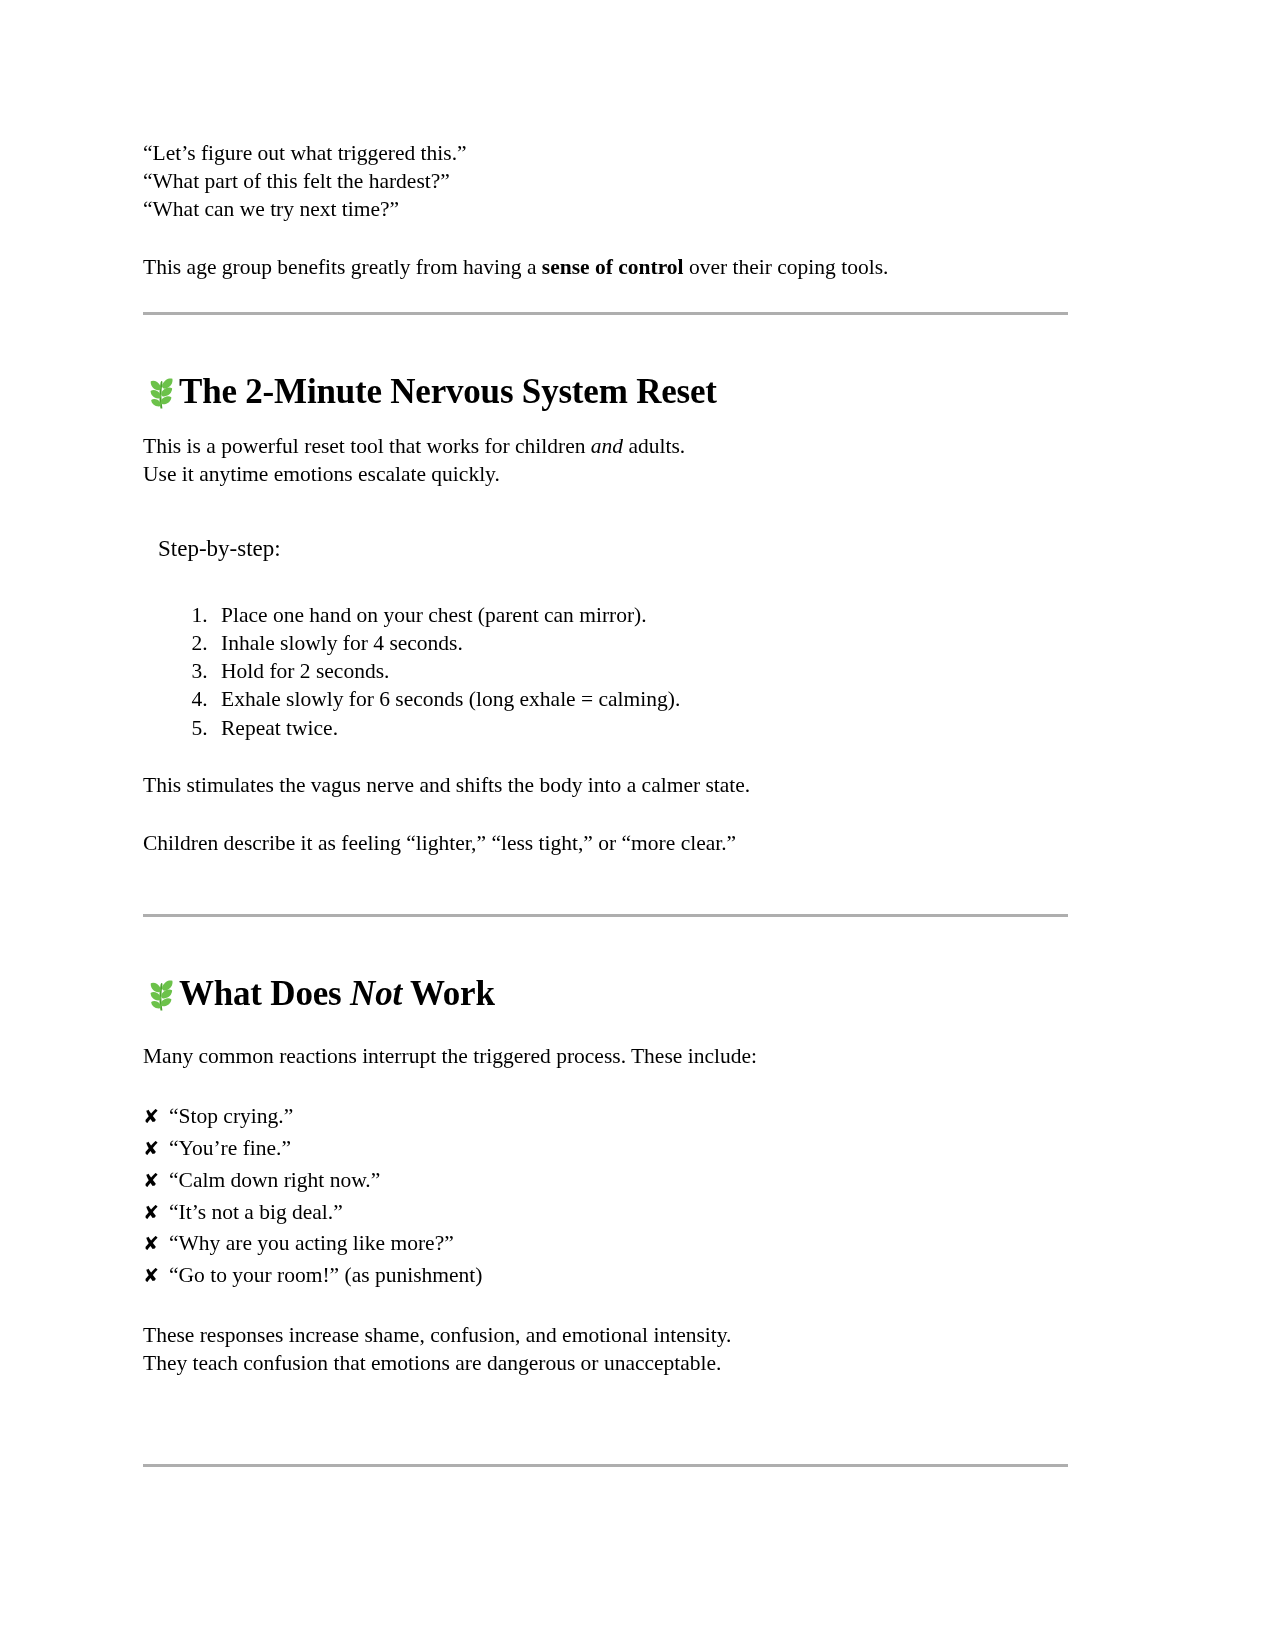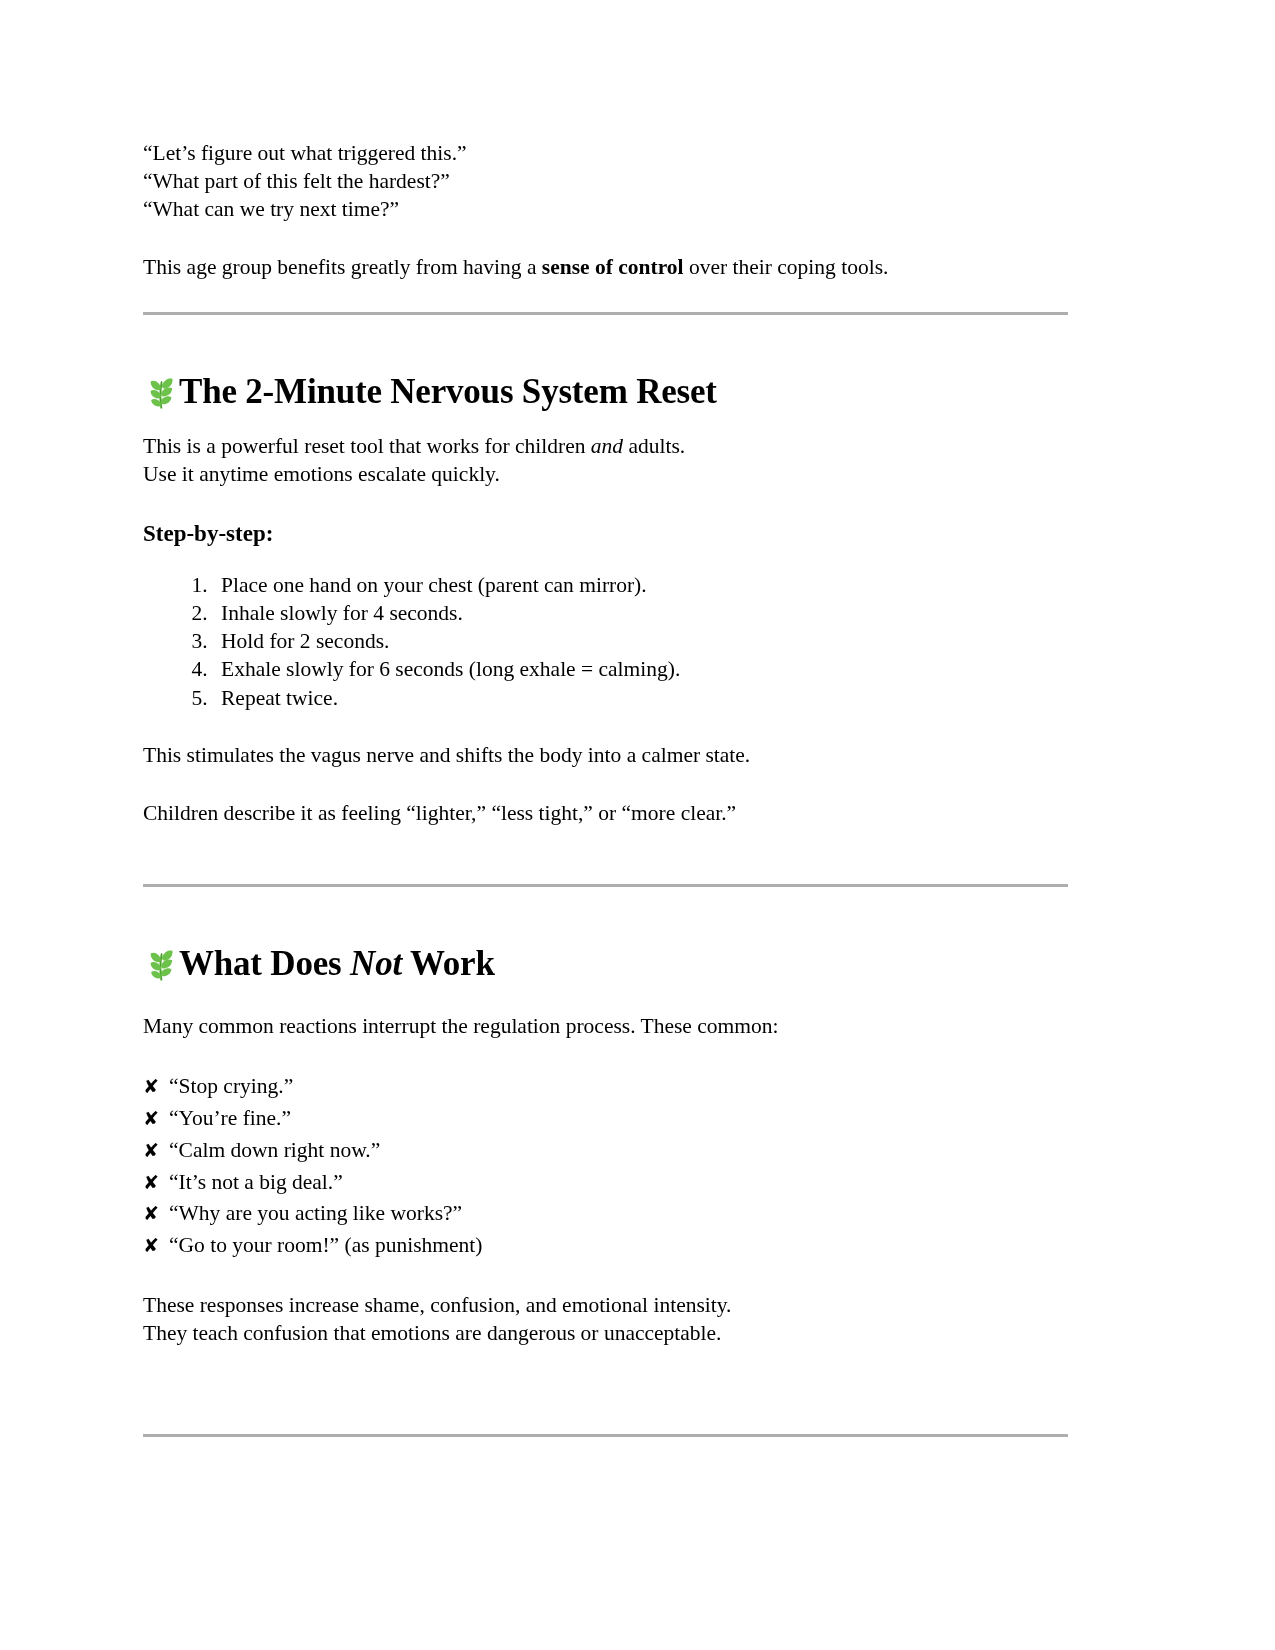--- a/index.html
+++ b/index.html
@@ -62,22 +62,22 @@
     height: 36px;
     flex: 0 0 36px;
     position: relative;
     top: 2px;
   }
   h2.heading .heading-text { display: inline-block; }
   h2.heading em { font-style: italic; }
 
   h3.subheading {
     font-size: 23px;
-    font-weight: bold;
-    margin: 0;
+    font-weight: normal;
+    margin: 15px;
     line-height: 1.3;
   }
 
   ol.steps {
     margin: 0;
     padding-left: 70px;
     list-style-position: outside;
   }
   ol.steps li {
     font-size: 21.5px;
@@ -185,21 +185,21 @@
             <path d="M17.3 18.0 C14.7 13.9 10.1 13.1 7.6 14.9 C7.6 18.6 10.6 22.0 15.3 22.4 C16.9 22.5 17.9 21.3 17.9 20.0 Z"></path>
             <path d="M17.2 26.2 C14.8 22.6 10.5 22.1 8.2 23.9 C8.4 27.3 11.4 30.3 15.9 30.4 C17.4 30.4 18.1 29.2 18.0 28.0 Z"></path>
           </g>
         </svg>
       </span>
       <span class="heading-text"><span>What Does </span><em>Not</em><span> Work</span></span>
     </h2>
 
     <div class="spacer-lg"></div>
 
-    <p class="para">Many common reactions interrupt the regulation process. These common:</p>
+    <p class="para">Many common reactions interrupt the triggered process. These include:</p>
 
     <div class="spacer-lg"></div>
 
     <div class="x-list">
       <div class="x-row">
           <span class="x-mark">✘</span>
           <span class="x-text">“Stop crying.”</span>
         </div>
       <div class="x-row">
           <span class="x-mark">✘</span>
@@ -208,21 +208,21 @@
       <div class="x-row">
           <span class="x-mark">✘</span>
           <span class="x-text">“Calm down right now.”</span>
         </div>
       <div class="x-row">
           <span class="x-mark">✘</span>
           <span class="x-text">“It’s not a big deal.”</span>
         </div>
       <div class="x-row">
           <span class="x-mark">✘</span>
-          <span class="x-text">“Why are you acting like works?”</span>
+          <span class="x-text">“Why are you acting like more?”</span>
         </div>
       <div class="x-row">
           <span class="x-mark">✘</span>
           <span class="x-text">“Go to your room!” (as punishment)</span>
         </div>
     </div>
 
     <div class="spacer-lg"></div>
 
     <div>

